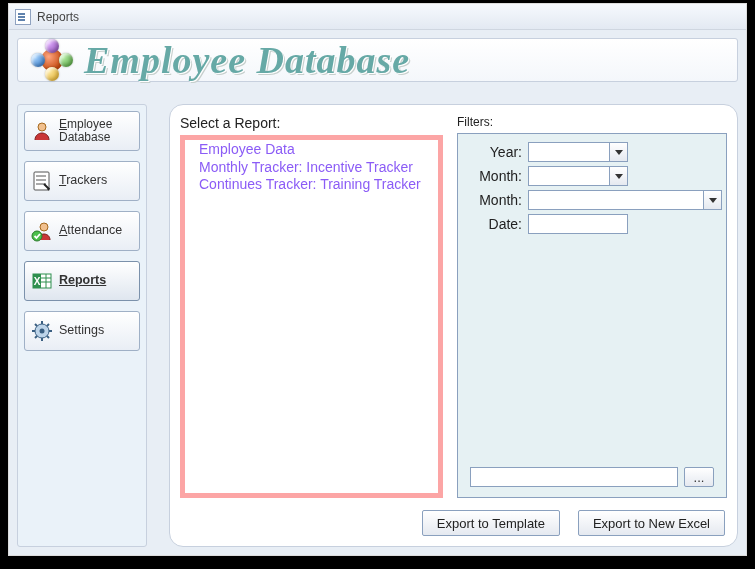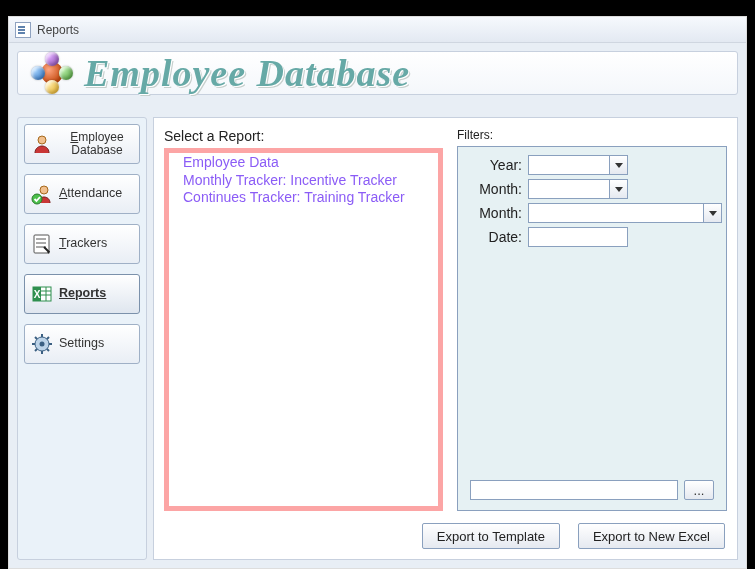--- a/index.html
+++ b/index.html
@@ -7,21 +7,21 @@
     margin: 0;
     padding: 0;
     font-family: "Segoe UI", Tahoma, sans-serif;
     background: #000;
     width: 755px;
     height: 569px;
     overflow: hidden;
   }
   .outer {
     position: absolute;
-    top: 16px; left: 8px;
+    top: 3px; left: 8px;
     width: 739px; height: 553px;
     border: 1px solid #ddd;
     background: #e8eef5;
   }
   .titlebar {
     height: 26px;
     background: linear-gradient(#f6f9fd, #e3e9f2);
     border-bottom: 1px solid #cfd6e0;
     display: flex;
     align-items: center;
@@ -114,28 +114,28 @@
     border-color: #7b91ab;
   }
   .nav-btn .icon {
     width: 26px; height: 26px;
     margin-right: 4px;
     flex: 0 0 26px;
     display: flex; align-items: center; justify-content: center;
   }
   .nav-btn .lbl { flex: 1; line-height: 1.1; }
   .nav-btn .lbl .u { text-decoration: underline; }
-  .nav-btn.two .lbl { font-size: 12px; text-align: center; }
+  .nav-btn.two .lbl { font-size: 12px; text-align: left; }
   .nav-btn.active .lbl { font-weight: bold; text-decoration: underline; }
   .mainpane {
     flex: 1;
-    margin-left: 6px;
+    margin-left: 22px;
     background: #fff;
     border: 1px solid #c7d0de;
-    border-radius: 0;
+    border-radius: 14px;
     position: relative;
     padding: 10px;
   }
   .columns {
     position: absolute;
     top: 10px; left: 10px; right: 10px; bottom: 48px;
     display: flex;
     gap: 14px;
   }
   .selcol { flex: 1 1 auto; display: flex; flex-direction: column; }
@@ -260,41 +260,41 @@
             <circle cx="11" cy="7" r="4" fill="#f1c08e" stroke="#a5691e"></circle>
             <path d="M4 20c0-5 4-7 7-7s7 2 7 7" fill="#c93636" stroke="#7a1f1f"></path>
           </svg>
         </span>
         <span class="lbl"><span class="u">E</span><span>mployee<br>Database</span></span>
       </div>
 
       <div class="nav-btn">
         <span class="icon">
           <svg width="22" height="22" viewBox="0 0 22 22">
-            <circle cx="13" cy="7" r="4" fill="#f1c08e" stroke="#a5691e"></circle>
-            <path d="M7 20c0-4 3-6 6-6s6 2 6 6" fill="#c93636" stroke="#7a1f1f"></path>
-            <circle cx="6" cy="16" r="5" fill="#4bbf4b" stroke="#2a7a2a"></circle>
-            <path d="M3.5 16l2 2 3.5-4" stroke="#fff" stroke-width="1.8" fill="none"></path>
-          </svg>
-        </span>
-        <span class="lbl"><span class="u">A</span><span>ttendance</span></span>
-      </div>
-
-      <div class="nav-btn">
-        <span class="icon">
-          <svg width="22" height="22" viewBox="0 0 22 22">
             <rect x="3" y="2" width="15" height="18" rx="1" fill="#fff" stroke="#555"></rect>
             <line x1="5" y1="6" x2="15" y2="6" stroke="#555"></line>
             <line x1="5" y1="10" x2="15" y2="10" stroke="#555"></line>
             <line x1="5" y1="14" x2="15" y2="14" stroke="#555"></line>
             <path d="M13 14l5 5" stroke="#222" stroke-width="2"></path>
             <path d="M16 19l3-1-1 3z" fill="#222"></path>
           </svg>
         </span>
         <span class="lbl"><span class="u">T</span><span>rackers</span></span>
+      </div>
+
+      <div class="nav-btn">
+        <span class="icon">
+          <svg width="22" height="22" viewBox="0 0 22 22">
+            <circle cx="13" cy="7" r="4" fill="#f1c08e" stroke="#a5691e"></circle>
+            <path d="M7 20c0-4 3-6 6-6s6 2 6 6" fill="#c93636" stroke="#7a1f1f"></path>
+            <circle cx="6" cy="16" r="5" fill="#4bbf4b" stroke="#2a7a2a"></circle>
+            <path d="M3.5 16l2 2 3.5-4" stroke="#fff" stroke-width="1.8" fill="none"></path>
+          </svg>
+        </span>
+        <span class="lbl"><span class="u">A</span><span>ttendance</span></span>
       </div>
 
       <div class="nav-btn active">
         <span class="icon">
           <svg width="22" height="22" viewBox="0 0 22 22">
             <rect x="2" y="4" width="18" height="14" fill="#fff" stroke="#2e8f4e"></rect>
             <rect x="2" y="4" width="8" height="14" fill="#2e8f4e"></rect>
             <text x="6" y="15" font-size="10" fill="#fff" text-anchor="middle" font-weight="bold">X</text>
             <line x1="10" y1="8" x2="20" y2="8" stroke="#2e8f4e"></line>
             <line x1="10" y1="12" x2="20" y2="12" stroke="#2e8f4e"></line>

